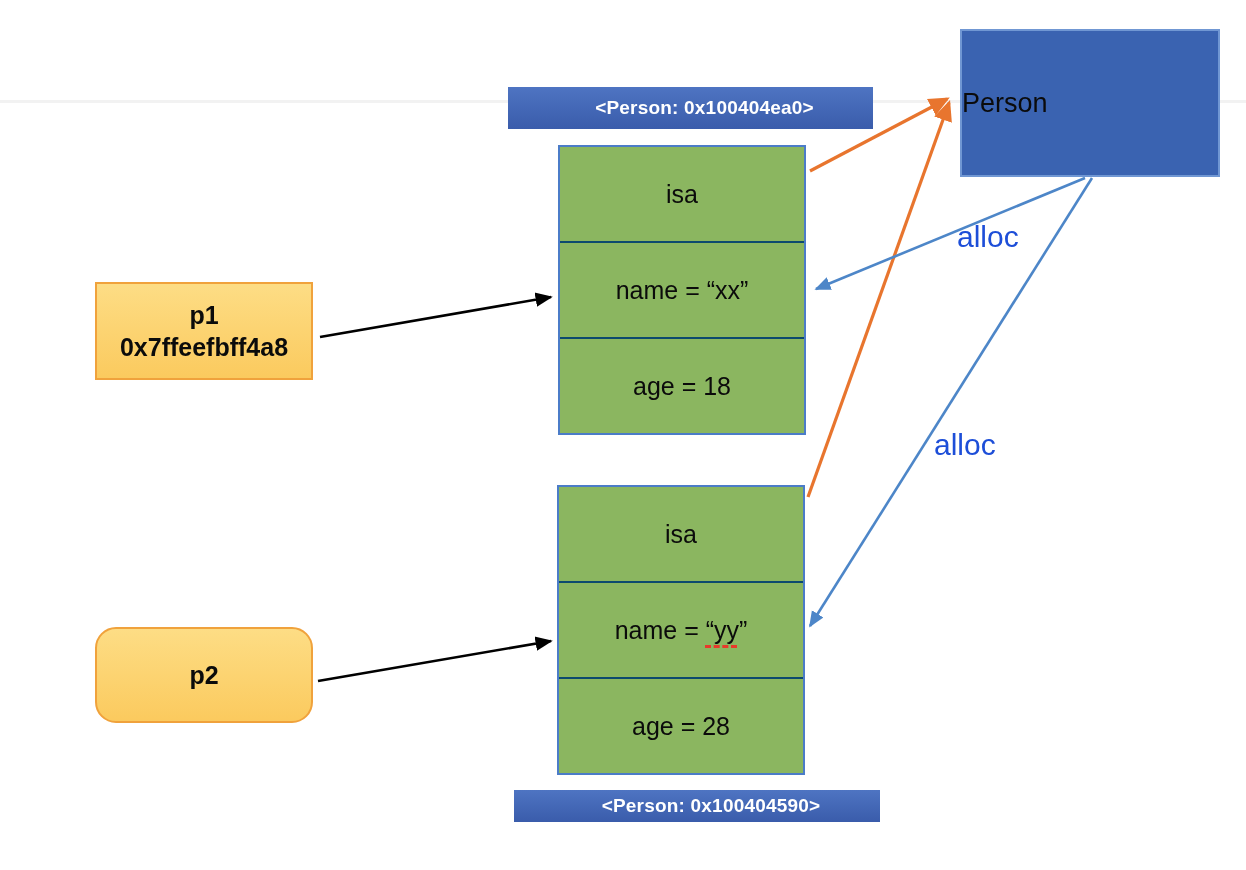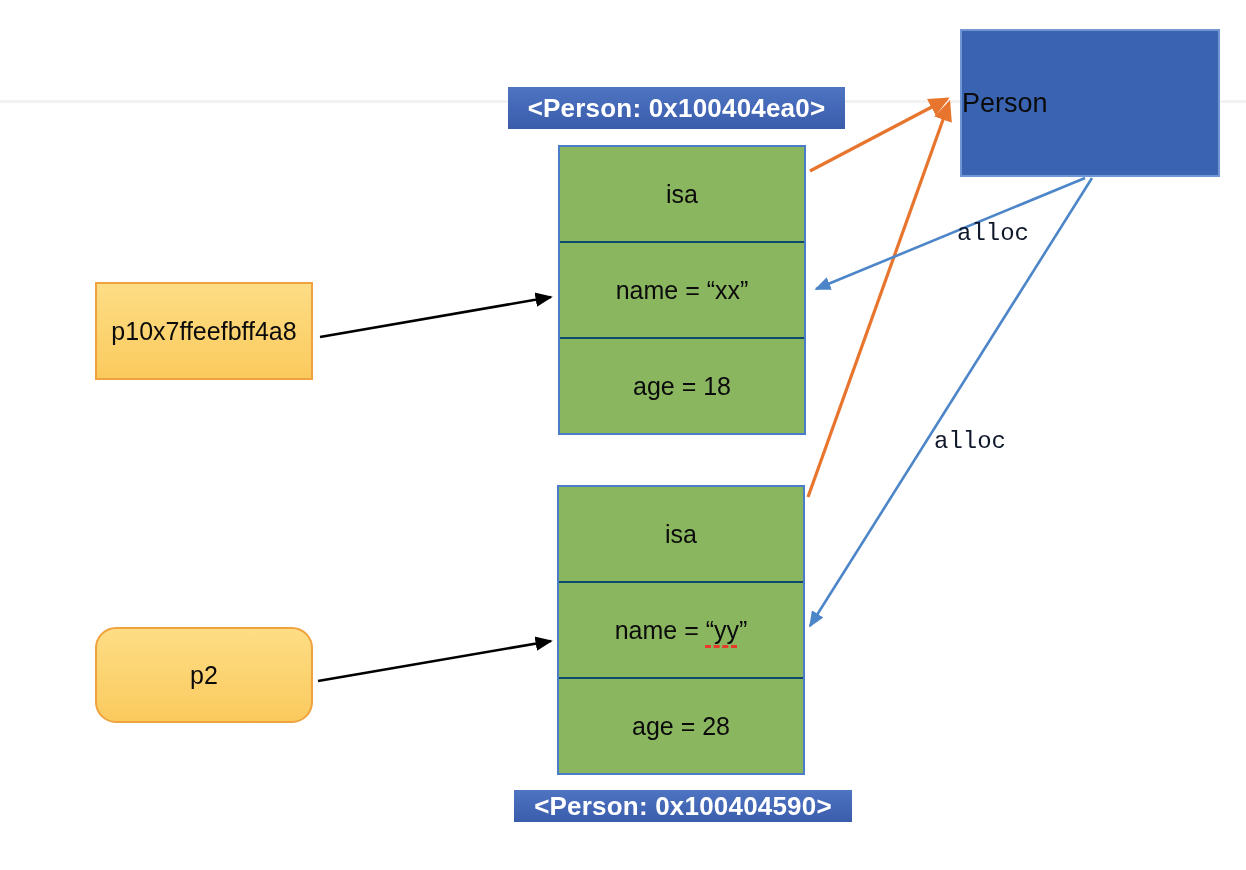--- a/index.html
+++ b/index.html
@@ -24,23 +24,24 @@
     width: 1246px; height: 870px;
     pointer-events: none;
   }
   .label-box {
     position: absolute;
     display: flex;
     align-items: center;
     justify-content: center;
     background: linear-gradient(#4e74c2, #3a5cab);
     color: #ffffff;
-    font-size: 26px;
+    font-size: 19px;
     font-weight: 600;
     letter-spacing: 0.2px;
+    padding-left: 28px;
   }
   .label-top { left: 508px; top: 87px; width: 337px; height: 42px; }
   .label-bottom { left: 506px; top: 790px; width: 338px; height: 32px; margin-left: 8px; }
   .class-box {
     position: absolute;
     left: 960px; top: 29px;
     width: 256px; height: 144px;
     background: #3a63b1;
     border: 2px solid #7097d3;
     display: flex;
@@ -74,34 +75,34 @@
     left: 146px; top: 44px;
     width: 32px; height: 18px;
     border-bottom: 3px dashed #e8392b;
   }
   .pointer-box {
     position: absolute;
     width: 214px;
     background: linear-gradient(#fddd85, #fbca5e);
     border: 2px solid #f0a23c;
     display: flex;
-    flex-direction: row;
+    flex-direction: column;
     align-items: center;
     justify-content: center;
     font-size: 25px;
     line-height: 32px;
     color: #0b0b0b;
+    font-weight: bold;
   }
   .pointer-1 { left: 95px; top: 282px; height: 94px; }
   .pointer-2 { left: 95px; top: 627px; height: 92px; border-radius: 21px; }
   .alloc-label {
     position: absolute;
-    font-size: 24px;
-    color: #0f172a;
-    font-family: Liberation Mono, monospace;
+    font-size: 30px;
+    color: #1d4ed8;
   }
   .alloc-1 { left: 957px; top: 220px; }
   .alloc-2 { left: 934px; top: 428px; }
 </style>
 </head>
 <body>
 
 <div id="canvas">
 
   <div class="slide-line"></div>

